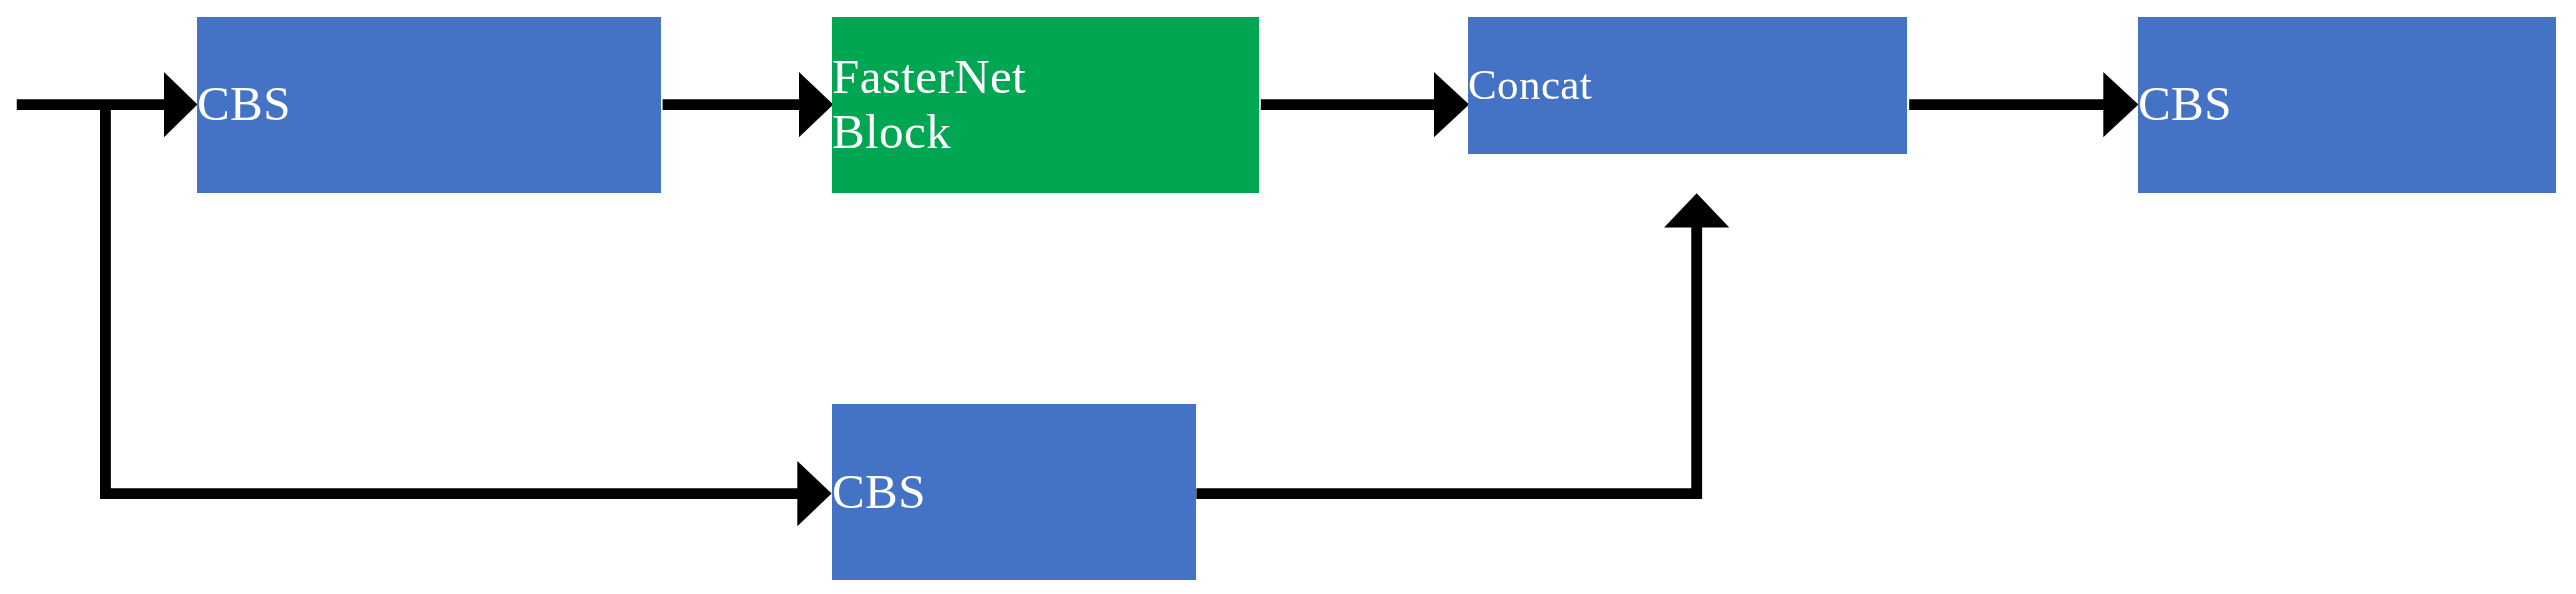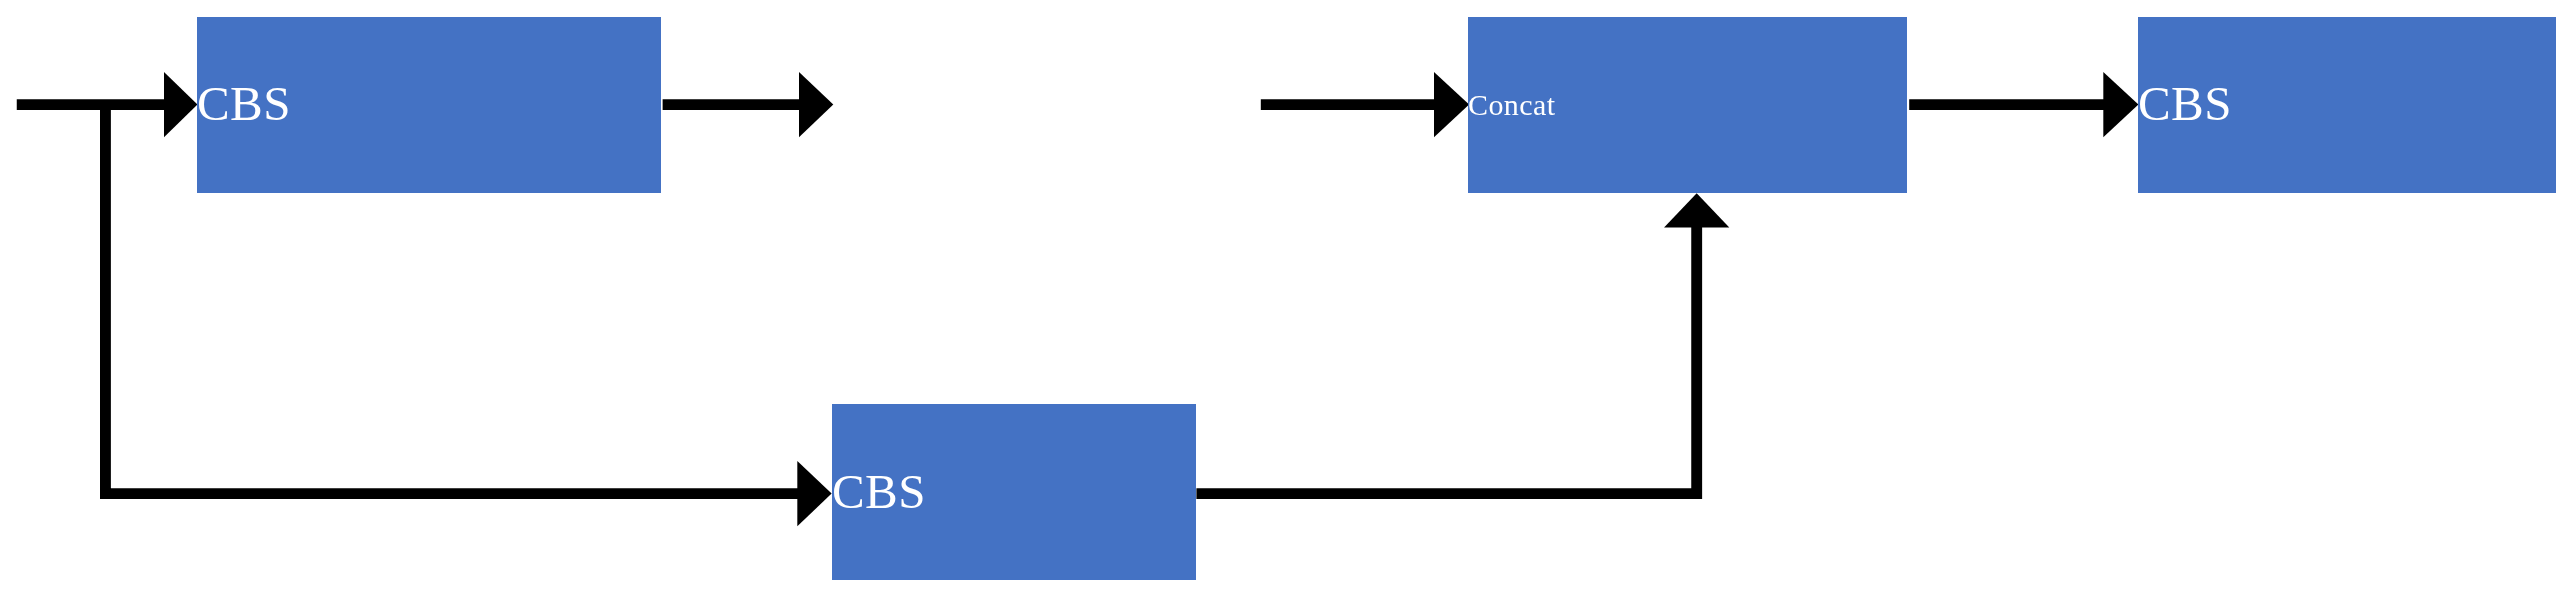--- a/index.html
+++ b/index.html
@@ -29,21 +29,21 @@
     user-select: none;
   }
   .node .node-label {
     display: block;
     width: 100%;
     white-space: pre-line;
   }
   
   #node-cbs-top      { left: 197px;  top: 16.7px;  width: 464px; height: 176px; font-size: 49px; }
   #node-fasternet    { left: 832px;  top: 16.7px;  width: 427px; height: 176px; font-size: 49px; }
-  #node-concat       { left: 1468px; top: 16.7px;  width: 439px; height: 176px; font-size: 30px; }
+  #node-concat       { left: 1468px; top: 16.7px;  width: 439px; height: 137px; font-size: 43px; }
   #node-cbs-right    { left: 2138px; top: 16.7px;  width: 418px; height: 176px; font-size: 49px; }
   #node-cbs-bottom   { left: 832px;  top: 404px; width: 364px; height: 176px; font-size: 49px; }
 
   
   .edge-svg {
     position: absolute;
     left: 0;
     top: 0;
     width: 2576px;
     height: 594px;
@@ -97,20 +97,24 @@
     <g>
       <path class="edge-line" d="M 1430 590 L 2028 590 L 2028 264"></path>
       <polygon class="edge-head" points="1989,272 2028,231 2067,272"></polygon>
     </g>
   </svg>
 
   <div class="node" id="node-cbs-top" style="background:#4472C4;">
     <span class="node-label">CBS</span>
   </div>
 
+  <div class="node" id="node-fasternet" style="background:#00A651;">
+    <span class="node-label">FasterNet
+Block</span>
+  </div>
 
   <div class="node" id="node-concat" style="background:#4472C4;">
     <span class="node-label">Concat</span>
   </div>
 
   <div class="node" id="node-cbs-right" style="background:#4472C4;">
     <span class="node-label">CBS</span>
   </div>
 
   <div class="node" id="node-cbs-bottom" style="background:#4472C4;">

